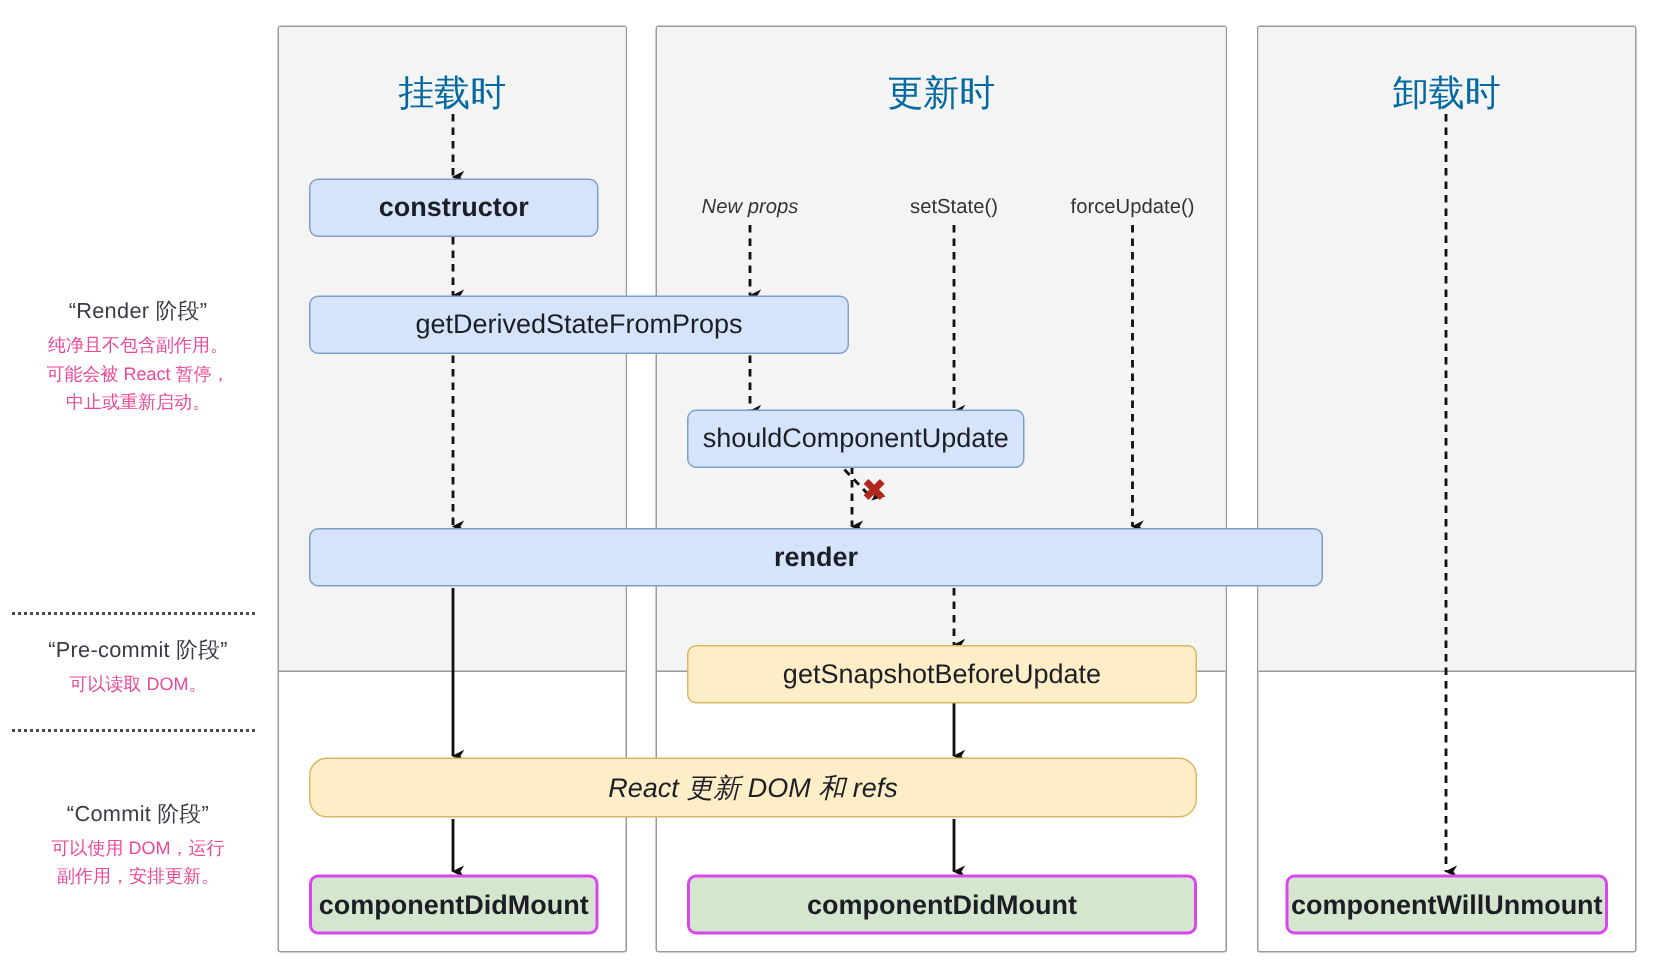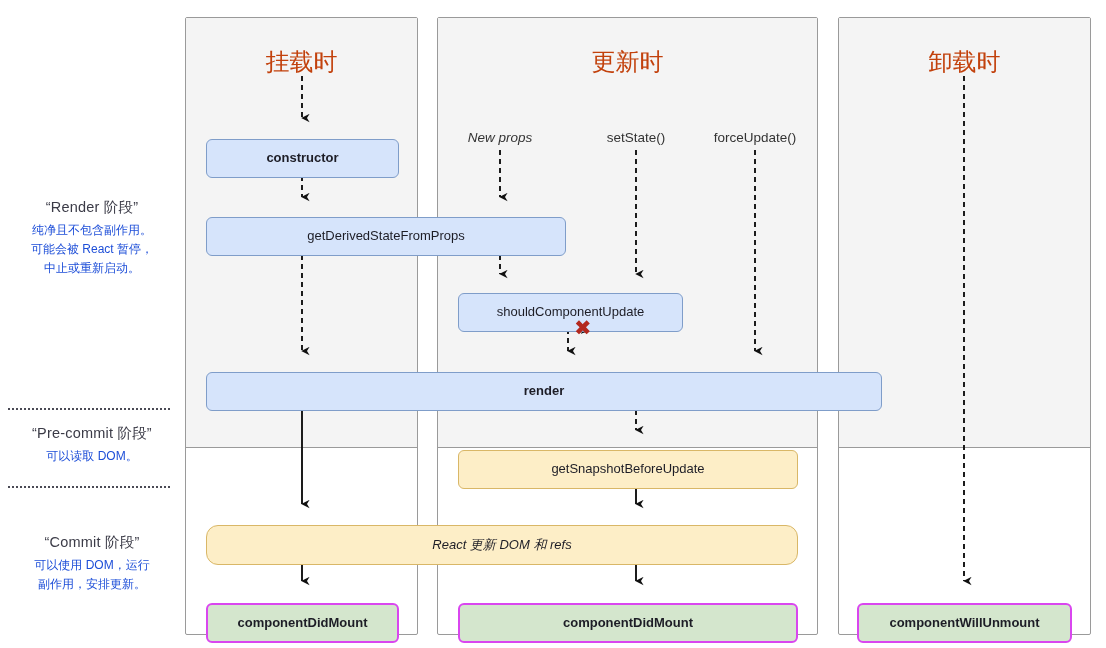--- a/index.html
+++ b/index.html
@@ -3,36 +3,36 @@
 <meta charset="utf-8">
 <style>
   html,body{margin:0;padding:0;background:#ffffff;}
   body{width:1106px;height:648px;position:relative;overflow:hidden;
        font-family:"Liberation Sans","DejaVu Sans",sans-serif;color:#222;}
 
   
   #phase-col{position:absolute;left:0;top:0;width:184px;height:648px;border-radius:11px;}
   .phase-block{position:absolute;left:0;width:184px;text-align:center;}
   .phase-title{font-size:14.5px;color:#3b3b47;letter-spacing:.2px;}
-  .phase-desc{font-size:12px;color:#1d4ed8;line-height:19px;margin-top:4px;}
+  .phase-desc{font-size:12px;color:#ec4899;line-height:19px;margin-top:4px;}
   .dotted-rule{position:absolute;left:8px;width:162px;height:0;
                border-top:2px dotted #4a4a55;}
 
   
   .panel{position:absolute;box-sizing:border-box;border:1px solid #9a9a9a;
          background:#ffffff;border-radius:2px;}
   .panel-grey{position:absolute;left:0;right:0;top:0;background:#f4f4f4;
               border-bottom:1px solid #9a9a9a;}
   .panel-head{position:absolute;left:0;right:0;top:0;text-align:center;
-              font-size:24px;color:#c2410c;}
+              font-size:24px;color:#0369a1;}
 
   
   .node{position:absolute;box-sizing:border-box;border-radius:6px;
         display:flex;align-items:center;justify-content:center;
-        font-size:13px;text-align:left;line-height:1.15;margin-top:20px;}
+        font-size:18px;text-align:left;line-height:1.15;}
   .n-blue{background:#d6e4fb;border:1px solid #7f9dc9;color:#1d1d26;}
   .n-yellow{background:#fdeec7;border:1px solid #d9b767;color:#1d1d26;}
   .n-green{background:#d4e6cd;border:2px solid #d946ef;color:#1d1d26;}
   .bold{font-weight:bold;}
   .ital{font-style:italic;}
 
   
   .trigger{position:absolute;font-size:13.5px;color:#333;text-align:center;}
   svg.overlay{position:absolute;left:0;top:0;width:1106px;height:648px;
               pointer-events:none;}

